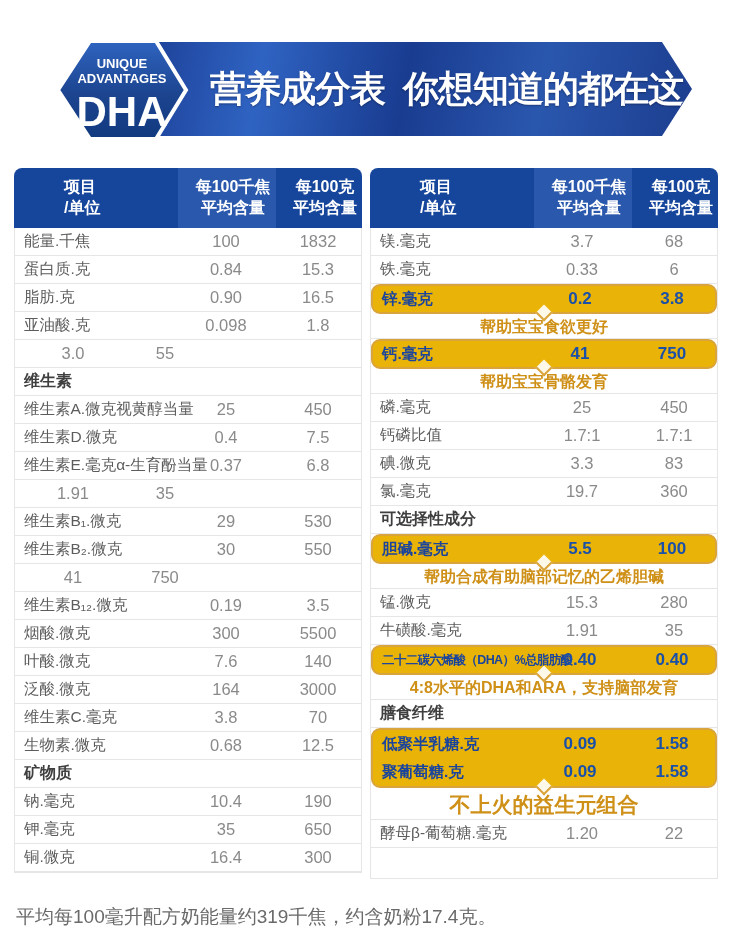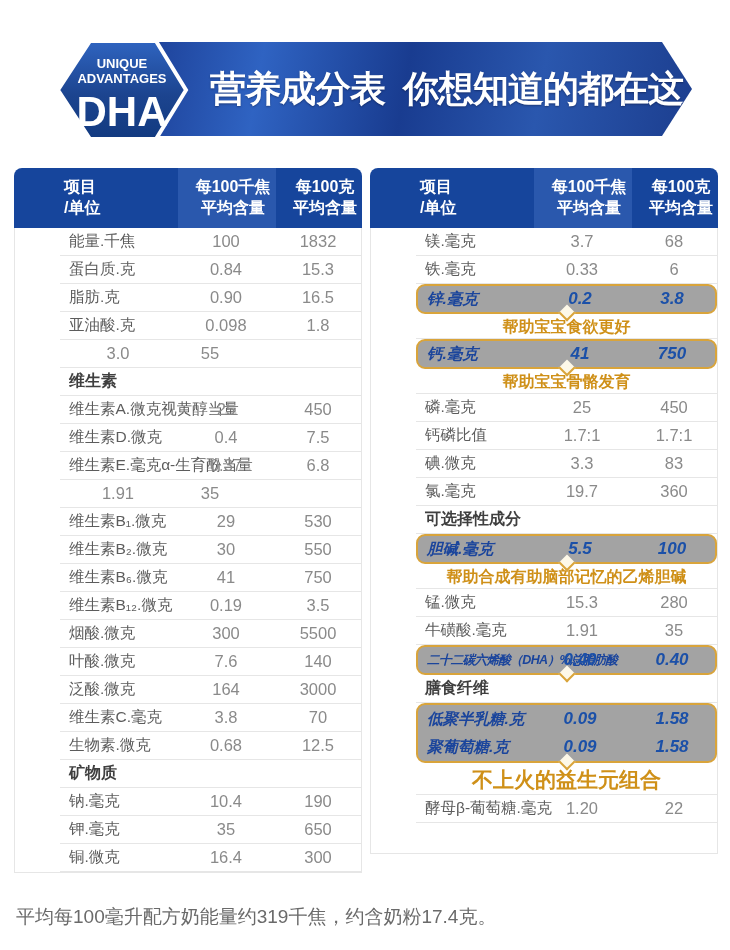--- a/index.html
+++ b/index.html
@@ -27,34 +27,34 @@
   .tables { position:absolute; top:168px; left:14px; right:12px; display:flex; gap:8px; }
   .ntable { flex:1; min-width:0; }
   .thead {
     display:flex; align-items:stretch; height:60px; background:#16459c;
     border-radius:8px 8px 0 0; overflow:hidden; color:#fff; font-weight:bold;
   }
   .thead .hc { display:flex; flex-direction:column; justify-content:center; font-size:16px; line-height:1.3;padding-left:12px; }
   .thead .c1 { flex:1; padding-left:50px; }
   .thead .c2 { width:98px; background:#2a58ad; text-align:center; }
   .thead .c3 { width:86px; text-align:center; }
-  .tbody { border:1px solid #e6e6e6; border-top:none; background:#fff;padding-left:45px; }
+  .tbody { border:1px solid #e6e6e6; border-top:none; background:#fff; }
   .trow {
     display:flex; align-items:center; height:28px; border-bottom:1px solid #e6e6e6;
     padding-left:9px; font-size:15.5px; color:#5c5c5c;
   }
   .trow .rlabel { flex:1; min-width:0; white-space:nowrap; }
   .trow .val { width:98px; text-align:center; color:#8a8a8a; font-size:16.5px; flex-shrink:0; }
   .trow .val2 { width:86px; }
   .trow.section { font-weight:bold; color:#3f3f3f; font-size:16px; }
   .spacer { height:30px; }
   
   .bubble {
-    position:relative; background:#a3a3a3; border:2px solid #d9a43b;
-    border-radius:9px; z-index:1;font-style:italic;
+    position:relative; background:#eab308; border:2px solid #d9a43b;
+    border-radius:9px; z-index:1;
   }
   .bubble .trow { border-bottom:none; height:26px; color:#1b459c; font-weight:bold; }
   .bubble .trow .val { color:#1b50a8; font-weight:bold; font-size:17px; }
   .bubble.group .trow { height:28px; }
   .bubble .trow .rlabel.small { font-size:12.5px; letter-spacing:-0.6px; }
   .notch {
     position:absolute; bottom:-7px; left:50%; width:12px; height:12px;
     background:#fdf8e8; transform:translateX(-50%) rotate(45deg);
     border-right:2px solid #d9a43b; border-bottom:2px solid #d9a43b;
   }
@@ -160,21 +160,20 @@
             <span class="rlabel">维生素B₁.微克</span>
             <span class="val">29</span>
             <span class="val val2">530</span>
           </div>
           <div class="trow">
             <span class="rlabel">维生素B₂.微克</span>
             <span class="val">30</span>
             <span class="val val2">550</span>
           </div>
           <div class="trow">
-            <span class="rlabel">维生素B₆.微克</span>
             <span class="val">41</span>
             <span class="val val2">750</span>
           </div>
           <div class="trow">
             <span class="rlabel">维生素B₁₂.微克</span>
             <span class="val">0.19</span>
             <span class="val val2">3.5</span>
           </div>
           <div class="trow">
             <span class="rlabel">烟酸.微克</span>
@@ -309,20 +308,21 @@
             <span class="val val2">35</span>
           </div>
           <div class="bubble">
             <div class="trow hl">
               <span class="rlabel small">二十二碳六烯酸（DHA）%总脂肪酸</span>
               <span class="val">0.40</span>
               <span class="val val2">0.40</span>
             </div>
             <div class="notch"></div>
           </div>
+          <div class="caption">4:8水平的DHA和ARA，支持脑部发育</div>
           <div class="trow section">
             <span class="rlabel">膳食纤维</span>
           </div>
           <div class="bubble group">
             <div class="trow hl">
               <span class="rlabel">低聚半乳糖.克</span>
               <span class="val">0.09</span>
               <span class="val val2">1.58</span>
             </div>
             <div class="trow hl">

